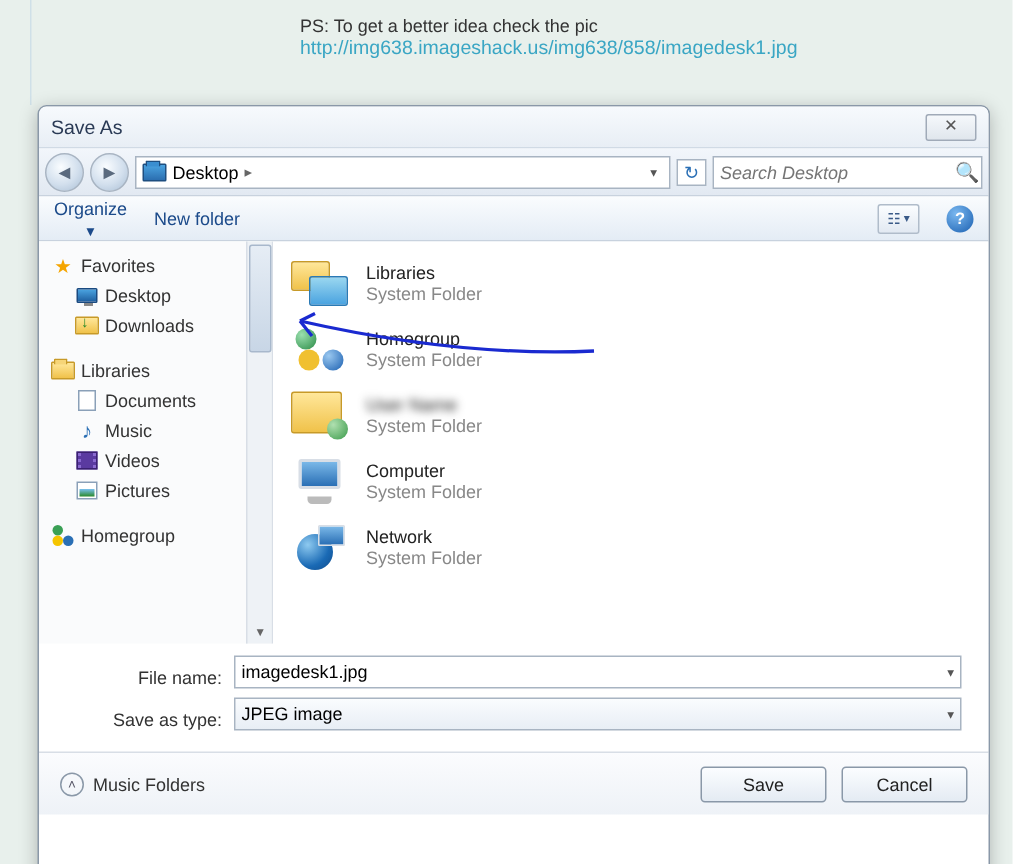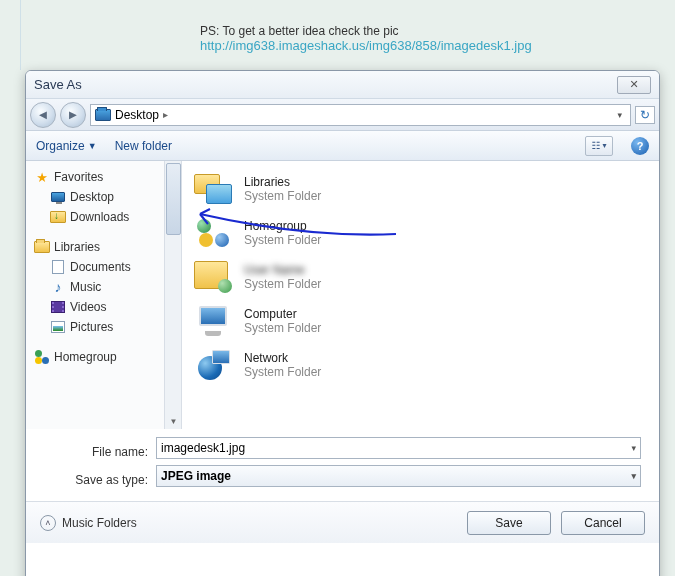--- a/index.html
+++ b/index.html
@@ -1,38 +1,38 @@
 <!DOCTYPE html>
 <html><head>
 <meta charset="utf-8">
 <style>
 * { box-sizing: border-box; margin: 0; padding: 0; font-family: "Segoe UI", Tahoma, sans-serif; font-size: 12px; }
 body { background: #e8f0ec; width: 675px; height: 576px; overflow: hidden; position: relative; }
 .bg-lines { position: absolute; top: 0; left: 0; width: 675px; height: 70px; }
 .bg-line-v { position: absolute; top: 0; left: 20px; width: 1px; height: 70px; background: #cfe0e8; }
-.post-text { position: absolute; top: 24px; left: 200px; font-size: 13px; color: #333; }
+.post-text { position: absolute; top: 10px; left: 200px; font-size: 13px; color: #333; }
 .post-link { color: #3aa6c4; font-size: 13px; }
 .dialog { position: absolute; top: 70px; left: 25px; width: 635px; height: 568px; background: #fff; border: 1px solid #8a98a8; border-radius: 6px; box-shadow: 0 3px 12px rgba(0,0,0,0.25); overflow: hidden; }
 .titlebar { height: 28px; background: linear-gradient(#f7fafd,#e8eef5); display: flex; align-items: center; padding: 0 8px; border-bottom: 1px solid #d0dae5; }
 .titlebar .title { flex: 1; color: #2a3a55; font-size: 13px; }
 .titlebar .close { width: 34px; height: 18px; border: 1px solid #a0aab8; border-radius: 2px; background: linear-gradient(#f5f8fb,#e0e6ed); text-align: center; line-height: 14px; font-size: 11px; color: #555; }
 .navbar { height: 32px; background: linear-gradient(#f2f6fb,#e2e9f2); display: flex; align-items: center; padding: 0 4px; gap: 4px; border-bottom: 1px solid #c8d2de; }
 .nav-btn { width: 26px; height: 26px; border: 1px solid #a8b4c2; border-radius: 13px; background: radial-gradient(circle at 40% 35%, #fafdff 0%, #d2dfed 55%, #a9bed4 100%); display: flex; align-items: center; justify-content: center; color: #5a6a7e; font-size: 13px; }
 .crumb-bar { flex: 1; height: 22px; border: 1px solid #a8b4c2; background: #fff; display: flex; align-items: center; padding: 0 4px; gap: 4px; }
 .crumb-icon { width: 16px; height: 12px; background: linear-gradient(#4aa3e0,#2b6eb0); border: 1px solid #1e4e80; border-radius: 1px; position: relative; }
 .crumb-icon::before { content:""; position:absolute; top:-3px; left:1px; width:8px; height:3px; background:#3a8ed0; border:1px solid #1e4e80; border-bottom:none; border-radius:1px 1px 0 0; }
 .crumb-sep { color: #666; font-size: 10px; }
 .crumb-end { margin-left: auto; display:flex; align-items:center; gap:2px; }
 .crumb-drop { color:#555; font-size:9px; padding:0 4px; }
 .refresh { width:20px; height:18px; border:1px solid #a8b4c2; background:#fff; display:flex; align-items:center; justify-content:center; color:#2a6fb5; font-size:12px; }
 .search-bar { width: 180px; height: 22px; border: 1px solid #a8b4c2; background: #fff; display: flex; align-items: center; padding: 0 4px; }
 .search-bar input { border: none; outline: none; flex: 1; font-style: italic; color: #888; font-size: 12px; }
 .search-icon { color: #2a6fb5; font-size: 13px; }
 .toolbar { height: 30px; background: linear-gradient(#fafcfe,#e4ecf5); border-bottom: 1px solid #c8d2de; display: flex; align-items: center; padding: 0 10px; gap: 18px; }
-.toolbar .org { color: #1b4a8a; display:flex; align-items:center; gap:3px; }
+.toolbar .org { color: #1b4a8a; display:flex; align-items:center; gap:3px;flex-direction:column; }
 .toolbar .newf { color: #1b4a8a; }
 .toolbar .spacer { flex: 1; }
 .view-btn { width: 28px; height: 20px; border:1px solid #b0bcca; border-radius:2px; background:linear-gradient(#fbfdff,#e2e9f2); display:flex; align-items:center; justify-content:center; font-size:10px; color:#3a5a88; gap:2px; }
 .help-btn { width: 18px; height: 18px; border-radius: 9px; background: radial-gradient(circle at 35% 30%, #7ab8f0, #1a5fb0); color: #fff; text-align: center; line-height: 18px; font-size: 11px; font-weight:bold; }
 .body-area { display: flex; height: 268px; background:#fff; }
 .sidebar { width: 156px; border-right: 1px solid #d8dee6; padding: 6px 0 6px 8px; position: relative; background:#fafbfc; }
 .side-scroll { position: absolute; right: 0; top: 0; width: 17px; height: 100%; background: #eef2f6; border-left: 1px solid #d8dee6; }
 .side-scroll .thumb { position:absolute; top:2px; left:1px; width:15px; height:72px; background:linear-gradient(#e6edf5,#c8d6e6); border:1px solid #a8b8cc; border-radius:2px; }
 .side-scroll .arr { position:absolute; left:0; width:17px; height:14px; text-align:center; font-size:8px; color:#666; line-height:14px; }
 .side-scroll .arr.top { top:0; }
@@ -84,21 +84,21 @@
 .field-label { width: 112px; text-align: right; padding-right: 8px; color: #333; }
 .field-input { flex: 1; height: 22px; border: 1px solid #a8b4c2; padding: 0 4px; display:flex; align-items:center; justify-content:space-between; background:#fff; }
 .field-input input { border:none; outline:none; flex:1; font-size:12px; }
 .field-drop { color:#555; font-size:9px; padding-left:4px; }
 .footer { height: 42px; border-top: 1px solid #d8dee6; display: flex; align-items: center; padding: 0 14px; gap: 10px; background:linear-gradient(#fbfcfe,#eef2f7); }
 .hide-fold { display:flex; align-items:center; gap:6px; color:#333; }
 .hide-circ { width:16px; height:16px; border:1px solid #8a98a8; border-radius:9px; display:flex; align-items:center; justify-content:center; font-size:9px; color:#556; }
 .footer .spacer { flex:1; }
 .btn { width: 84px; height: 24px; border: 1px solid #8a98a8; border-radius: 3px; background: linear-gradient(#fbfdff,#e4ebf3); text-align: center; line-height: 22px; color: #222; }
 .arrow-annot { position:absolute; top:135px; left:160px; pointer-events:none; z-index:5; }
-.field-input.combo { background: linear-gradient(#fafcfe,#e8eef5); font-weight: bold; }
+.field-input.combo { background: linear-gradient(#fafcfe,#e8eef5); }
 </style>
 </head>
 <body>
 
 <div class="bg-lines">
   <div class="bg-line-v"></div>
 </div>
 
 <div class="post-text">
   <div>PS: To get a better idea check the pic</div>
@@ -117,20 +117,24 @@
     <div class="nav-btn">►</div>
     <div class="crumb-bar">
       <span class="crumb-icon"></span>
       <span>Desktop</span>
       <span class="crumb-sep">▸</span>
       <span class="crumb-end">
         <span class="crumb-drop">▾</span>
       </span>
     </div>
     <div class="refresh">↻</div>
+    <div class="search-bar">
+      <input placeholder="Search Desktop" style="">
+      <span class="search-icon">🔍</span>
+    </div>
   </div>
 
   <div class="toolbar">
     <span class="org">
       <span>Organize</span>
       <span style="font-size:9px;color:#1b4a8a">▼</span>
     </span>
     <span class="newf">New folder</span>
     <span class="spacer"></span>
     <div class="view-btn">☷<span style="font-size:8px">▾</span></div>

